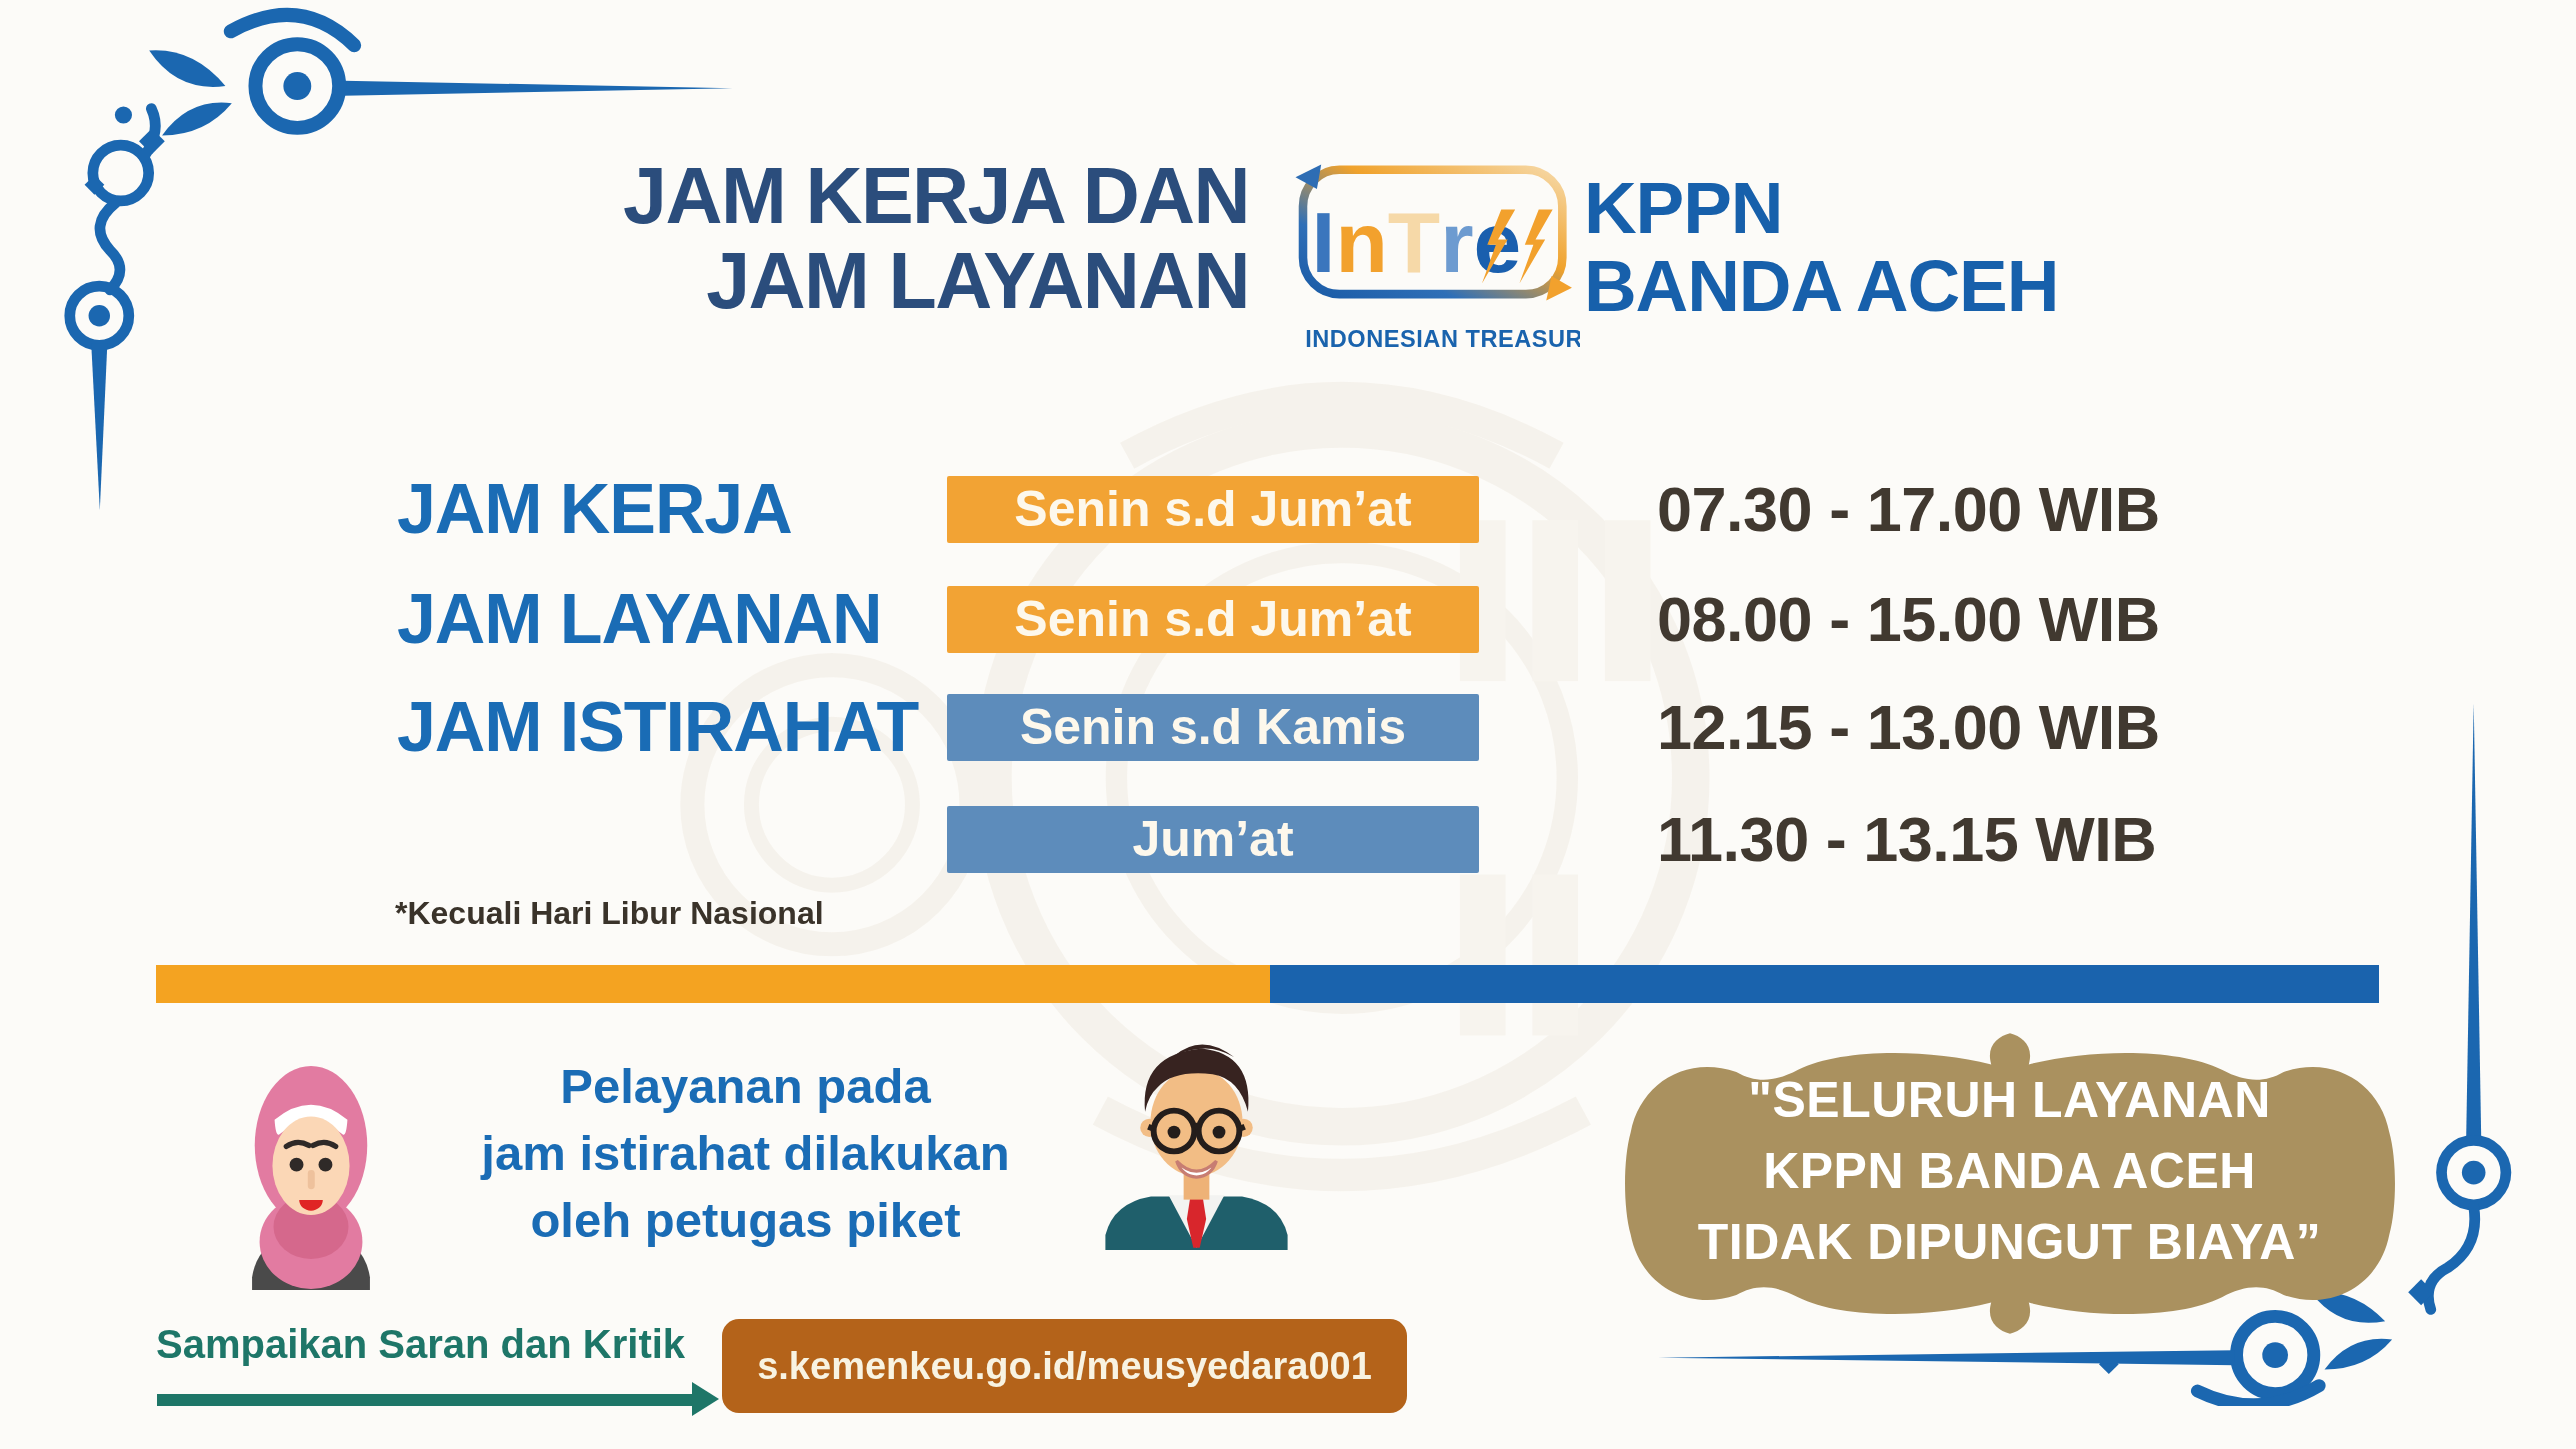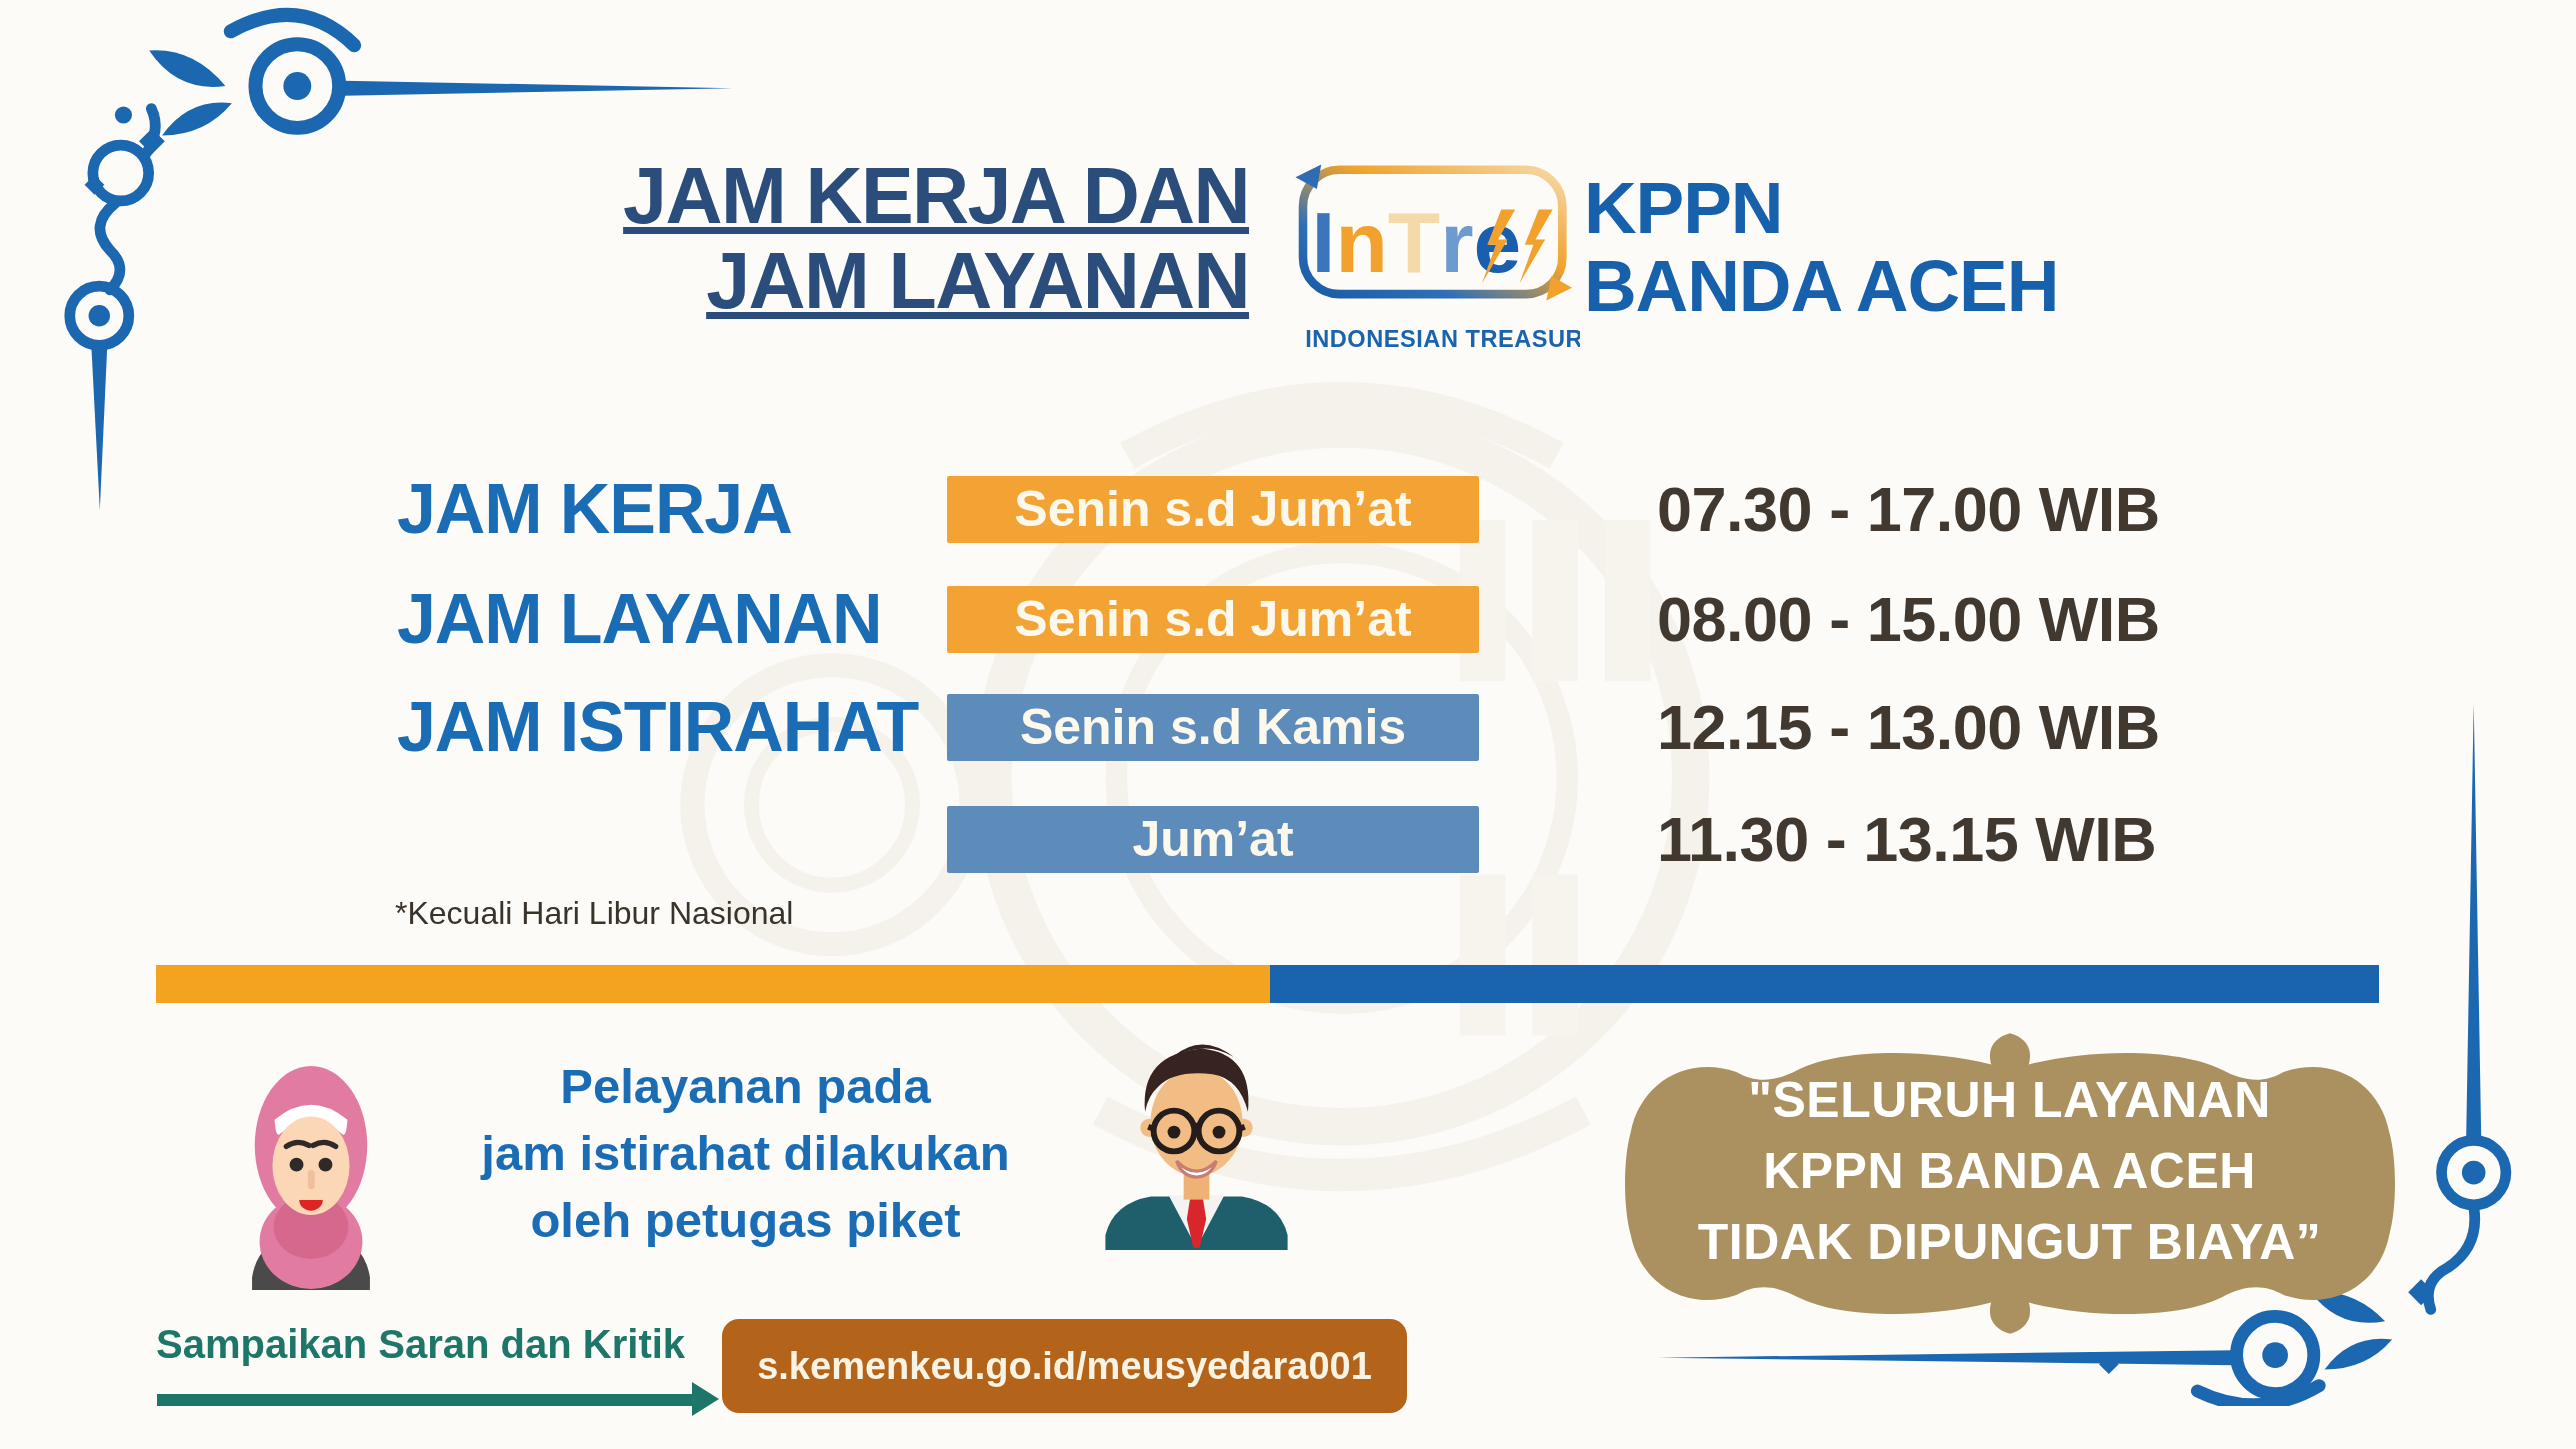--- a/index.html
+++ b/index.html
@@ -13,21 +13,20 @@
   .abs{position:absolute;}
 
   
   .title{
     left:376px; top:153px; width:873px;
     text-align:right;
     font-weight:bold;
     font-size:79px; line-height:85px;
     letter-spacing:-1.6px;
     color:#2b4d7c;
-    text-decoration:underline;
   }
   .office{
     left:1584px; top:169px; width:537px;
     font-weight:bold;
     font-size:73px; line-height:78px;
     letter-spacing:-1.1px;
     color:#1760ab;
   }
 
   
@@ -46,21 +45,21 @@
   }
   .badge.orange{background:#f2a334;}
   .badge.blue{background:#5d8cbb;}
   .time{
     position:absolute; left:1657px; top:0; width:751px;
     font-weight:bold; font-size:63px; line-height:67px;
     letter-spacing:-0.5px; color:#413930; white-space:nowrap;
   }
   .footnote{
     left:395px; top:895px;
-    font-weight:normal; font-size:32px;
+    font-weight:bold; font-size:32px;
     color:#3a332a;
   }
 
   
   .bar{top:965px;height:38px;}
   .bar.orange{left:156px;width:1114px;background:#f4a321;}
   .bar.blue{left:1270px;width:1109px;background:#1a63ad;}
 
   
   .notice{

